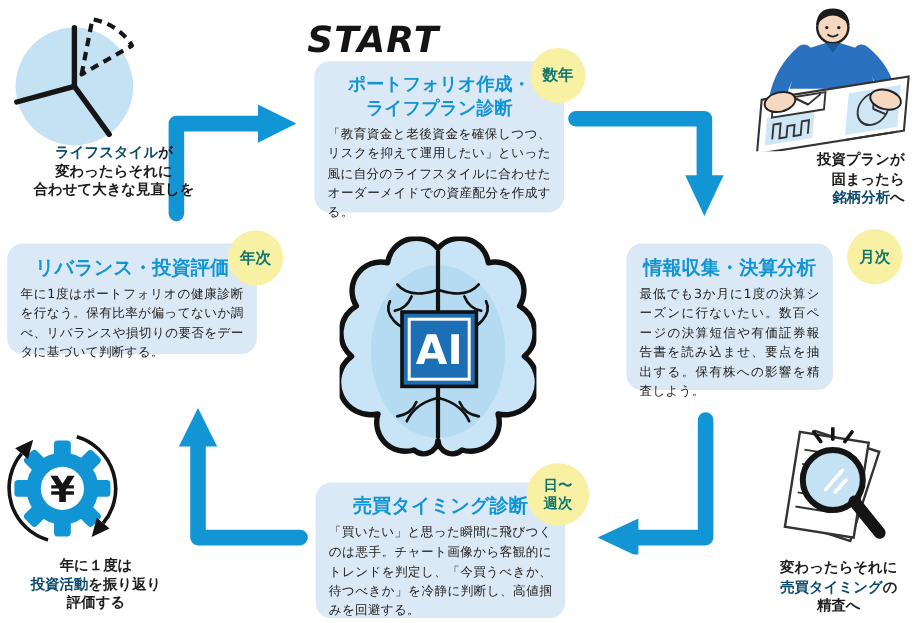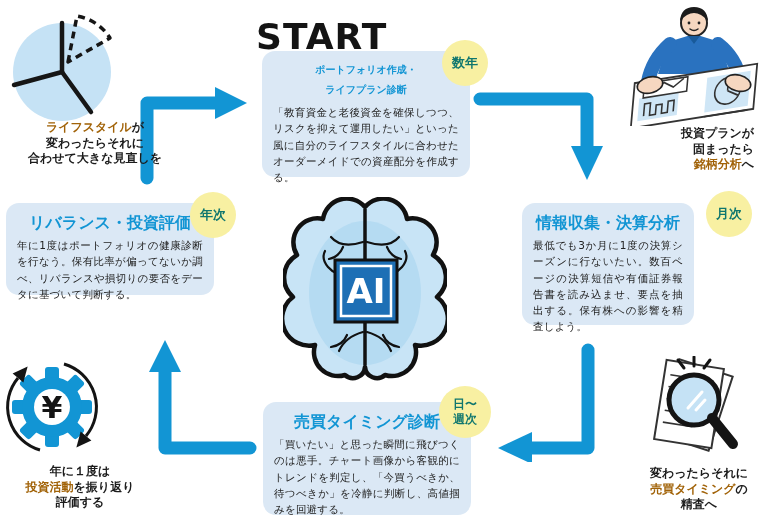--- a/index.html
+++ b/index.html
@@ -1,39 +1,39 @@
 <!DOCTYPE html>
 <html><head>
 <meta charset="utf-8">
 <style>
   html,body{margin:0;padding:0;background:#fff;}
   .canvas{position:relative;width:770px;height:519px;background:#fff;overflow:hidden;
     font-family:"DejaVu Sans",sans-serif;color:#1f1f1f;}
   .abs{position:absolute;}
   
-  .start{left:256px;top:16px;font-size:36px;font-weight:800;letter-spacing:1px;color:#141414;}
+  .start{left:256px;top:16px;font-size:30px;font-weight:800;letter-spacing:1px;color:#141414;font-style:italic;}
   
   .card{background:#dbe8f5;border-radius:13px;box-sizing:border-box;}
   .card-top{left:262px;top:51px;width:208px;height:126px;}
   .card-right{left:522px;top:203px;width:172px;height:122px;}
   .card-left{left:6px;top:203px;width:208px;height:92px;}
   .card-bottom{left:263px;top:402px;width:208px;height:113px;}
   .card-title{color:#1295d4;font-weight:800;text-align:center;font-size:16px;margin-top:10px;line-height:20px;}
-  .card-top .card-title{font-size:10px;margin-top:9px;}
+  .card-top .card-title{font-size:15px;margin-top:9px;}
   .card-body{font-size:10.5px;line-height:16.3px;margin:4px 11px 0 11px;text-align:justify;color:#222;letter-spacing:0.2px;}
   
   .badge{background:#f8f0a2;border-radius:50%;display:flex;flex-direction:column;align-items:center;
     justify-content:center;font-weight:700;font-size:13px;color:#0f766e;z-index:5;text-align:right;}
   .badge-top{left:442px;top:40px;width:46px;height:46px;}
   .badge-right{left:706px;top:191px;width:46px;height:46px;}
   .badge-left{left:190px;top:192px;width:46px;height:46px;}
   .badge-bottom{left:439px;top:386px;width:52px;height:52px;font-size:12px;line-height:15px;}
   
   .note{font-size:12px;font-weight:700;line-height:15.5px;text-align:center;color:#1c1c1c;}
-  .note .hl{color:#a16207;}
+  .note .hl{color:#0c4a6e;}
   .note-lifestyle{left:0;top:120px;width:190px;}
   .note-plan{left:614px;top:126px;width:140px;text-align:right;}
   .note-review{left:0;top:464px;width:160px;}
   .note-scrutiny{left:625px;top:466px;width:148px;}
   .arrow{position:absolute;}
 </style>
 </head>
 <body>
 
 <div class="canvas">

